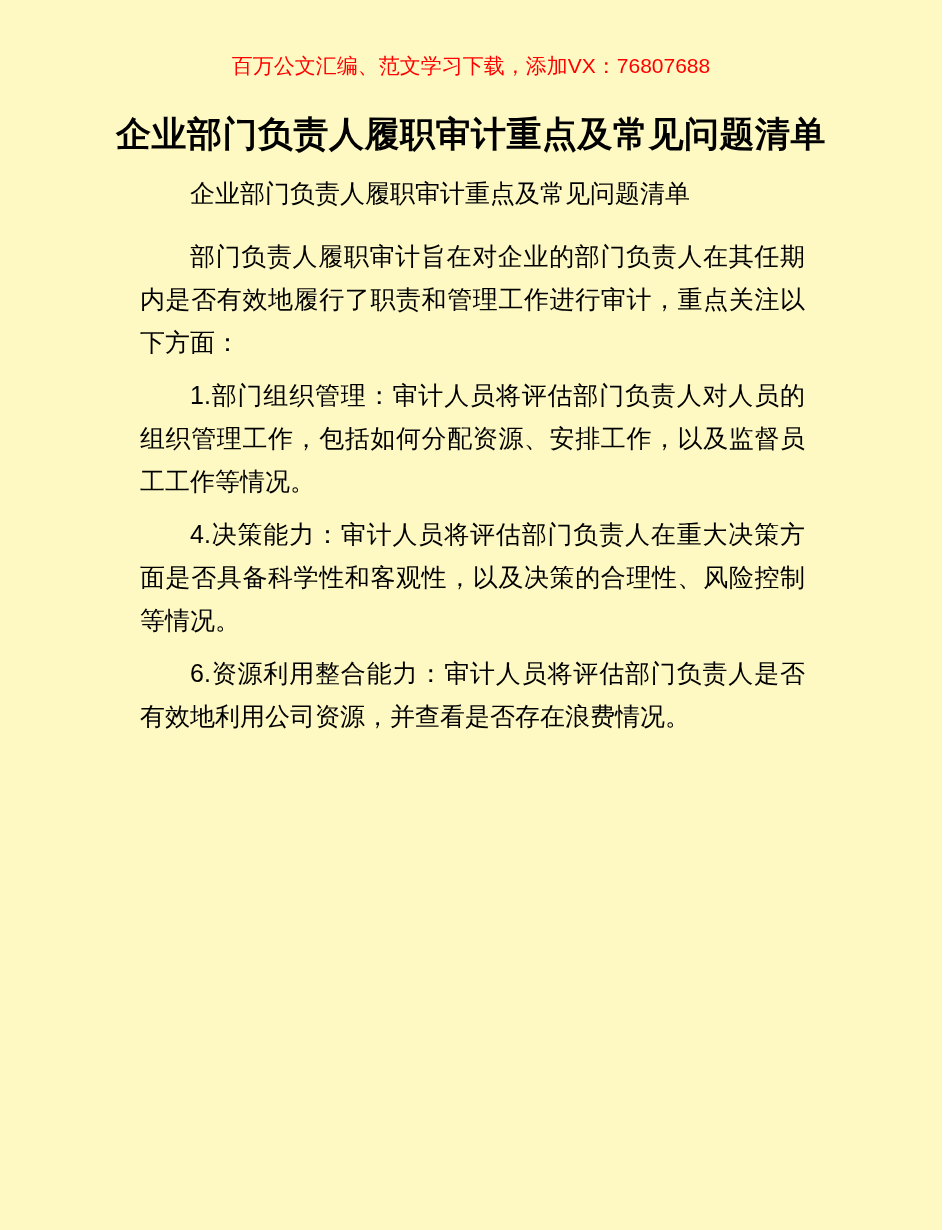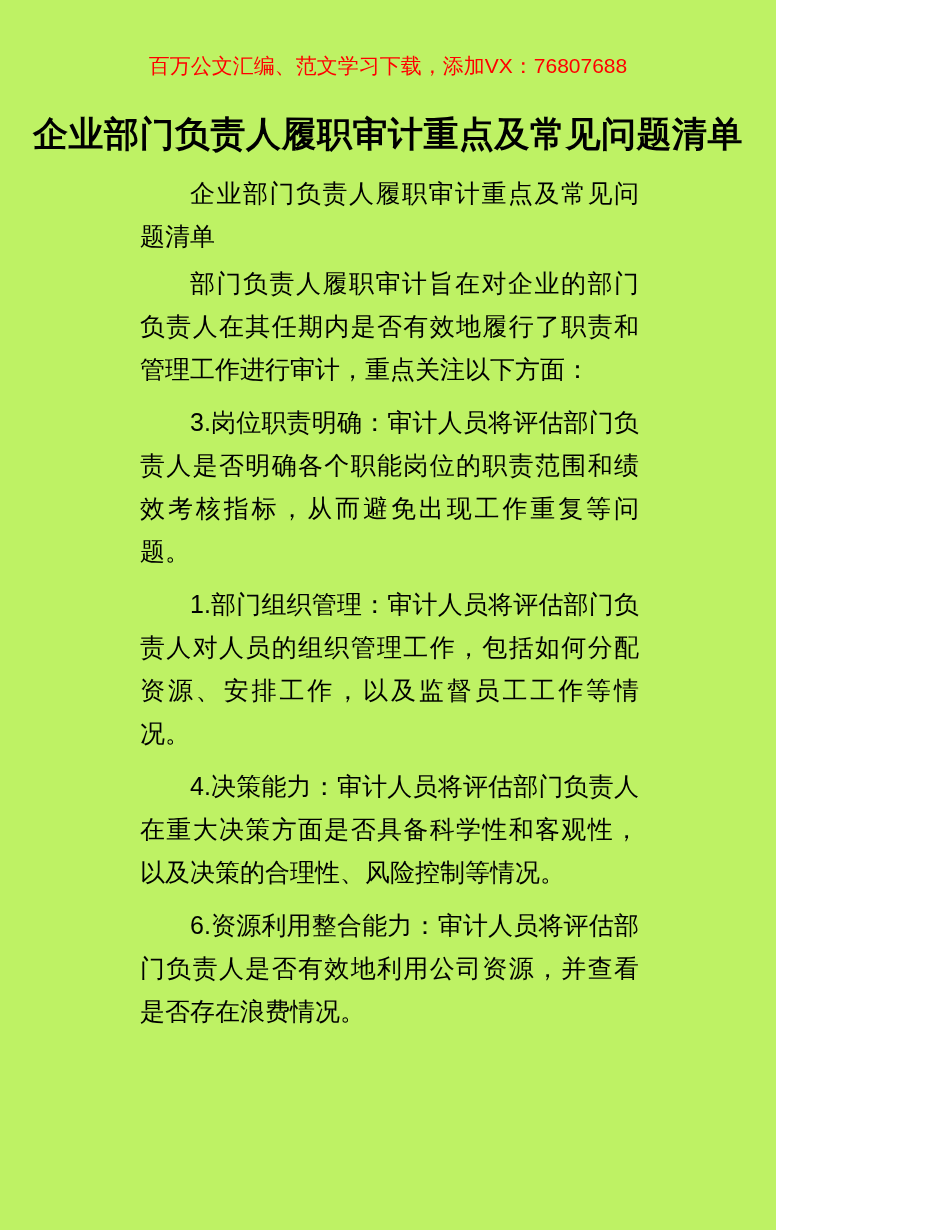--- a/index.html
+++ b/index.html
@@ -2,23 +2,23 @@
 <html><head>
 <meta charset="utf-8">
 <style>
   html, body {
     margin: 0;
     padding: 0;
     background: #ffffff;
   }
   .page {
     position: relative;
-    width: 776px;
+    width: 942px;
     height: 1230px;
-    background: #bef264;
+    background: #fef9c3;
     overflow: hidden;
     font-family: "Liberation Sans", "DejaVu Sans", sans-serif;
     color: #000000;
   }
   .promo {
     margin: 0;
     padding-top: 52px;
     text-align: center;
     font-size: 21px;
     line-height: 28px;
@@ -41,40 +41,39 @@
     line-height: 43px;
     text-align: justify;
     text-indent: 2em;
     margin: 10px 0 0 0;
     word-break: break-all;
   }
   .content p.subtitle {
     margin-top: 12px;
   }
   .content p.intro {
-    margin-top: 4px;
+    margin-top: 20px;
   }
 </style>
 </head>
 <body>
 
 <div class="page">
 
   <p class="promo">百万公文汇编、范文学习下载，添加VX：76807688</p>
 
   <h1 class="doc-title">企业部门负责人履职审计重点及常见问题清单</h1>
 
   <div class="content">
 
     <p class="subtitle">企业部门负责人履职审计重点及常见问题清单</p>
 
     <p class="intro">部门负责人履职审计旨在对企业的部门负责人在其任期内是否有效地履行了职责和管理工作进行审计，重点关注以下方面：</p>
 
     <div>
-        <p>3.岗位职责明确：审计人员将评估部门负责人是否明确各个职能岗位的职责范围和绩效考核指标，从而避免出现工作重复等问题。</p>
         <p>1.部门组织管理：审计人员将评估部门负责人对人员的组织管理工作，包括如何分配资源、安排工作，以及监督员工工作等情况。</p>
         <p>4.决策能力：审计人员将评估部门负责人在重大决策方面是否具备科学性和客观性，以及决策的合理性、风险控制等情况。</p>
         <p>6.资源利用整合能力：审计人员将评估部门负责人是否有效地利用公司资源，并查看是否存在浪费情况。</p>
       </div>
 
   </div>
 
 </div>
 
 </body></html>

